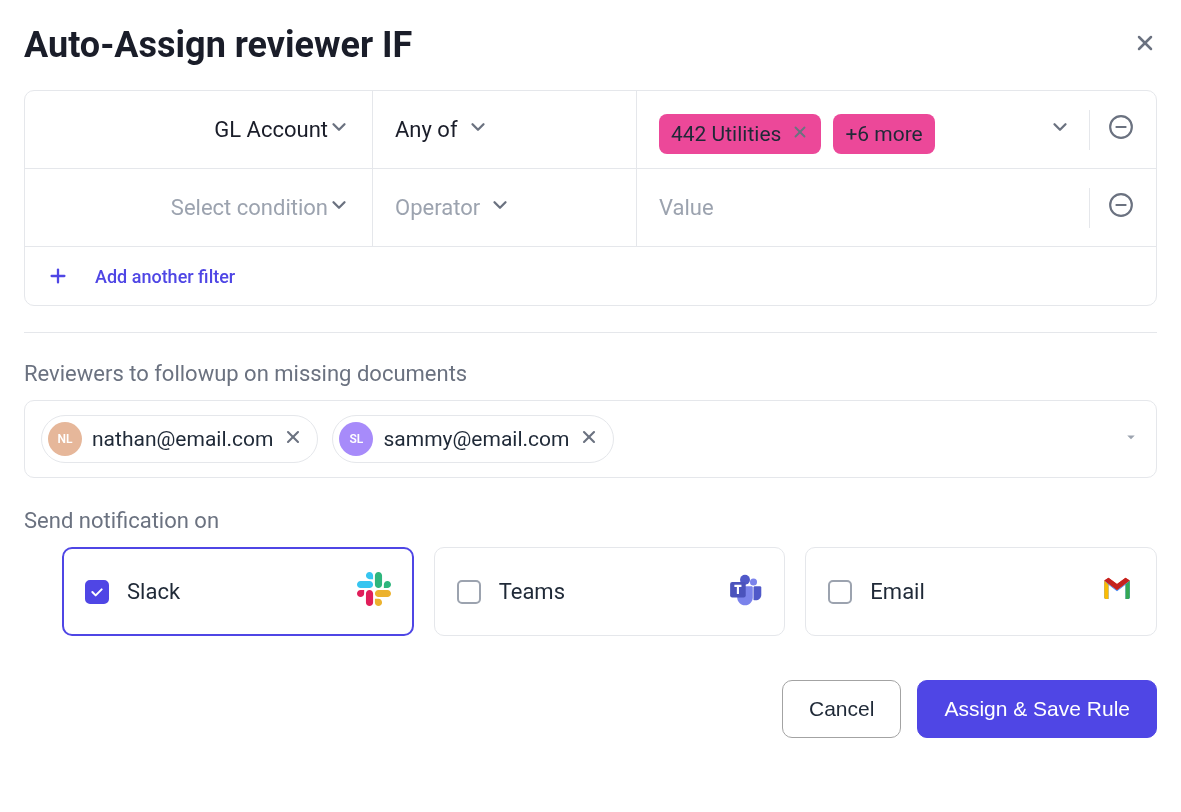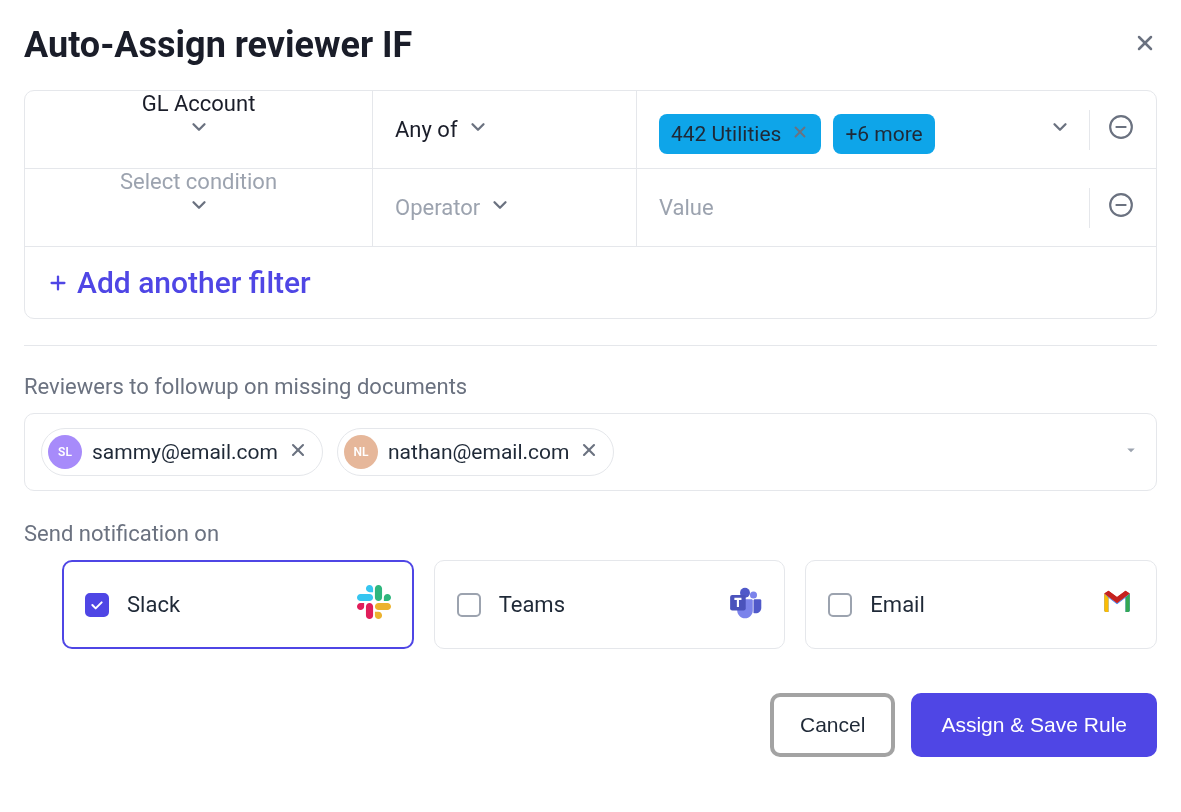--- a/index.html
+++ b/index.html
@@ -39,35 +39,35 @@
   }
   .filter-row:last-child { border-bottom: none; }
   .cell {
     display: flex;
     align-items: center;
     padding: 0 22px;
     border-right: 1px solid #e5e7eb;
     font-size: 22px;
     color: #1a1d29;
   }
-  .cell-condition { width: 348px; justify-content: flex-start; flex-direction: column; }
+  .cell-condition { width: 348px; justify-content: flex-end; }
   .cell-operator  { width: 264px; justify-content: flex-start; gap: 9px; }
   .cell-value     { flex: 1; justify-content: space-between; gap: 12px; }
   .cell:last-child { border-right: none; }
   .placeholder { color: #9ca3af; }
   .chevron-down {
     color: #6b7280;
   }
   .chevron-down svg { width: 22px; height: 22px; }
   .value-chips { display: flex; gap: 12px; flex-wrap: wrap; }
   .chip {
     display: inline-flex;
     align-items: flex-end;
     gap: 10px;
-    background: #0ea5e9;
+    background: #ec4899;
     border-radius: 8px;
     padding: 8px 12px;
     font-size: 21px;
     color: #1f2937;
     margin-top: 8px;
   }
   .chip .x { color: #6b7280; cursor: pointer; }
   .chip .x svg { width: 18px; height: 18px; }
   .value-right {
     display: flex;
@@ -80,24 +80,24 @@
     background: #e5e7eb;
   }
   .remove-circle {
     color: #6b7280;
     cursor: pointer;
   }
   .remove-circle svg { width: 26px; height: 26px; }
   .add-row {
     display: flex;
     align-items: center;
-    gap: 8px;
+    gap: 26px;
     padding: 18px 22px;
     color: #4f46e5;
-    font-size: 30px;
+    font-size: 18px;
     font-weight: 500;
     cursor: pointer;
   }
   .add-row svg { width: 22px; height: 22px; }
 
   hr.section { border: none; border-top: 1px solid #e5e7eb; margin: 0 0 28px 0; }
 
   .section-label {
     font-size: 22px;
     color: #6b7280;
@@ -177,21 +177,21 @@
   .footer {
     display: flex;
     justify-content: flex-end;
     gap: 16px;
   }
   .btn {
     font-size: 21px;
     padding: 16px 26px;
     border-radius: 10px;
     cursor: pointer;
-    border: 4px solid #a3a3a3;
+    border: 1px solid #a3a3a3;
     background: #fff;
     color: #1f2937;
   }
   .btn-primary {
     background: #4f46e5;
     border-color: #4f46e5;
     color: #fff;
     font-weight: 500;
   }
 </style>
@@ -298,32 +298,32 @@
     <span>Add another filter</span>
   </div>
 </div>
 
 <hr class="section">
 
 <div class="section-label">Reviewers to followup on missing documents</div>
 <div class="reviewer-box">
   <div class="reviewer-chips">
     <div class="reviewer-chip">
-      <span class="avatar" style="background:#a78bfa">SL</span>
-      <span>sammy@email.com</span>
+      <span class="avatar" style="background:#e6b79a">NL</span>
+      <span>nathan@email.com</span>
       <span class="x">
         <svg viewBox="0 0 24 24" fill="none" stroke="currentColor" stroke-width="2.5" stroke-linecap="round">
             <line x1="6" y1="6" x2="18" y2="18"></line>
             <line x1="6" y1="18" x2="18" y2="6"></line>
           </svg>
       </span>
     </div>
     <div class="reviewer-chip">
-      <span class="avatar" style="background:#e6b79a">NL</span>
-      <span>nathan@email.com</span>
+      <span class="avatar" style="background:#a78bfa">SL</span>
+      <span>sammy@email.com</span>
       <span class="x">
         <svg viewBox="0 0 24 24" fill="none" stroke="currentColor" stroke-width="2.5" stroke-linecap="round">
             <line x1="6" y1="6" x2="18" y2="18"></line>
             <line x1="6" y1="18" x2="18" y2="6"></line>
           </svg>
       </span>
     </div>
   </div>
   <span class="dropdown-caret">
     <svg viewBox="0 0 24 24" fill="currentColor">

